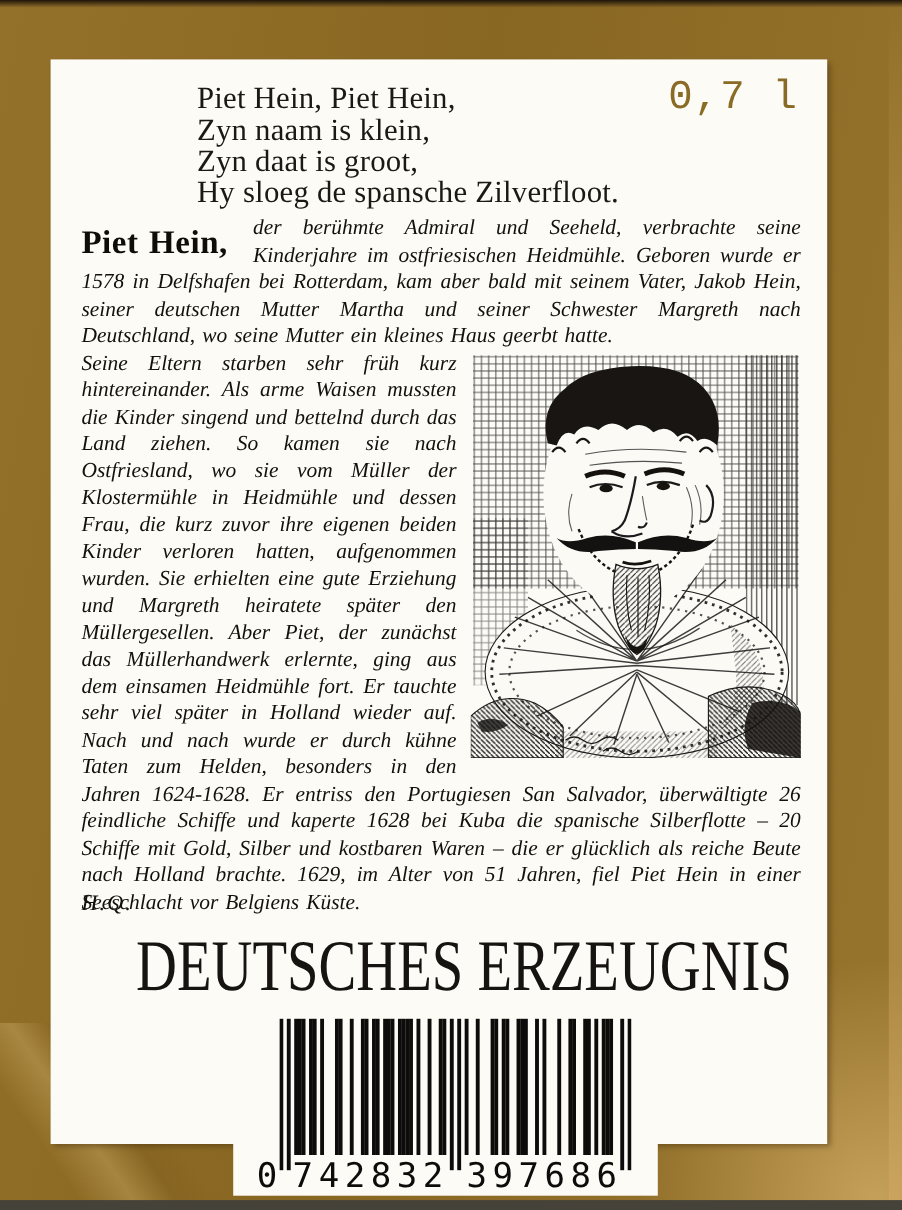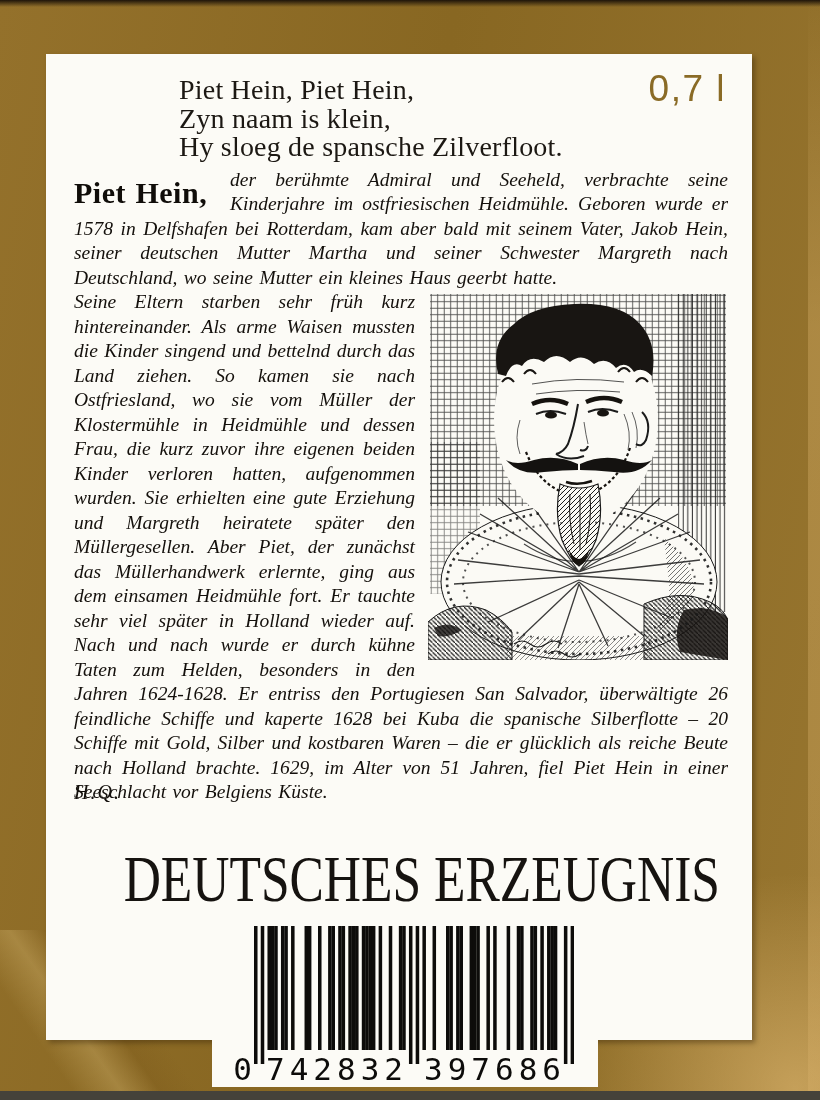--- a/index.html
+++ b/index.html
@@ -29,21 +29,21 @@
     box-shadow:3px 3px 5px rgba(60,40,10,.45);
     padding:0 24px 0 28px;box-sizing:border-box;
     color:var(--ink,#15110c);
   }
 
   .poem{margin:22px 0 0 105px;font-size:28px;line-height:28.5px;letter-spacing:.2px;color:#1c1813;}
   .poem-line{display:block;}
 
   .volume{
     position:absolute;top:14px;right:26px;
-    font-family:Liberation Sans, sans-serif;
+    font-family:Liberation Mono, monospace;
     font-size:37px;font-weight:500;letter-spacing:1.5px;
     color:var(--volume-text,#8a6b26);
   }
 
   .article{
     margin-top:6px;max-height:652px;overflow:hidden;
     font-style:italic;font-size:19.5px;line-height:24.5px;
     text-align:justify;word-spacing:1.5px;color:#14100c;
   }
   .lead{
@@ -83,20 +83,21 @@
   <div class="fold-sheen"></div>
   <div class="top-edge"></div>
   <div class="right-edge"></div>
   <div class="bottom-edge"></div>
 
   <div class="label">
 
     <div class="poem">
       <span class="poem-line">Piet Hein, Piet Hein,</span>
       <span class="poem-line">Zyn naam is klein,</span>
+      <span class="poem-line">Zyn daat is groot,</span>
       <span class="poem-line">Hy sloeg de spansche Zilverfloot.</span>
     </div>
 
     <div class="volume">0,7 l</div>
 
     <div class="article">
       <p>
         <span class="lead">Piet Hein,</span>
         <span>der berühmte Admiral und Seeheld, verbrachte seine Kinderjahre im ostfriesischen Heidmühle. Geboren wurde er 1578 in Delfshafen bei Rotterdam, kam aber bald mit seinem Vater, Jakob Hein, seiner deutschen Mutter Martha und seiner Schwester Margreth nach Deutschland, wo seine Mutter ein kleines Haus geerbt hatte.</span>
       </p>

